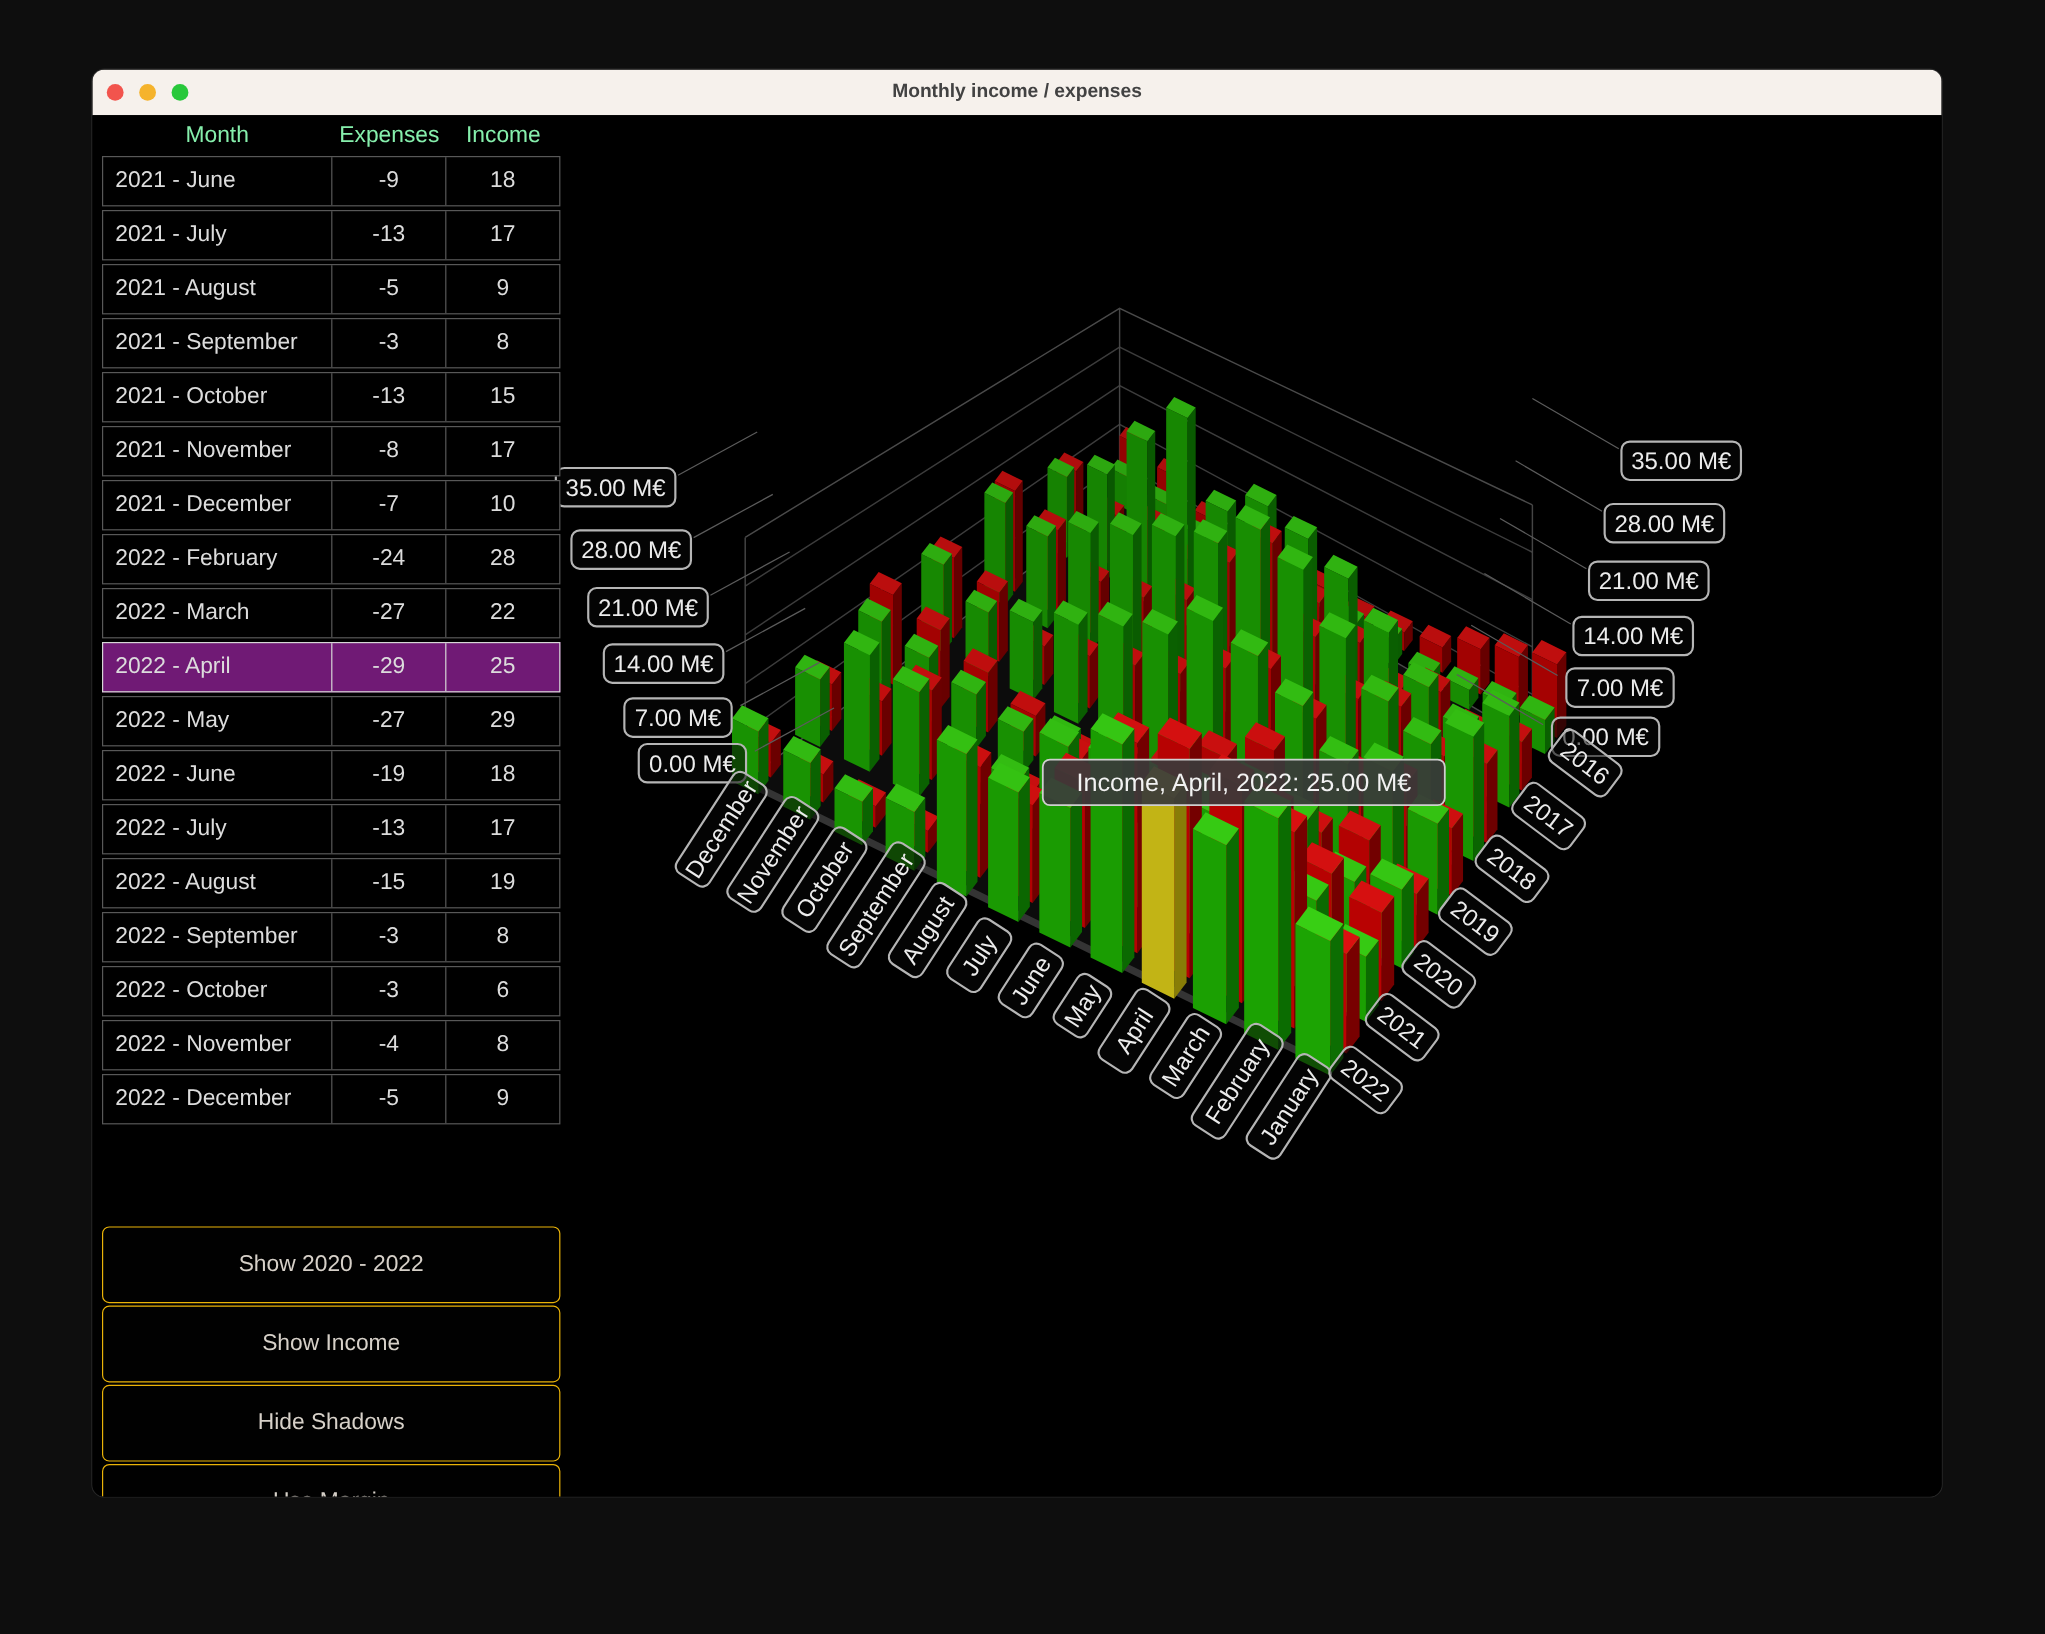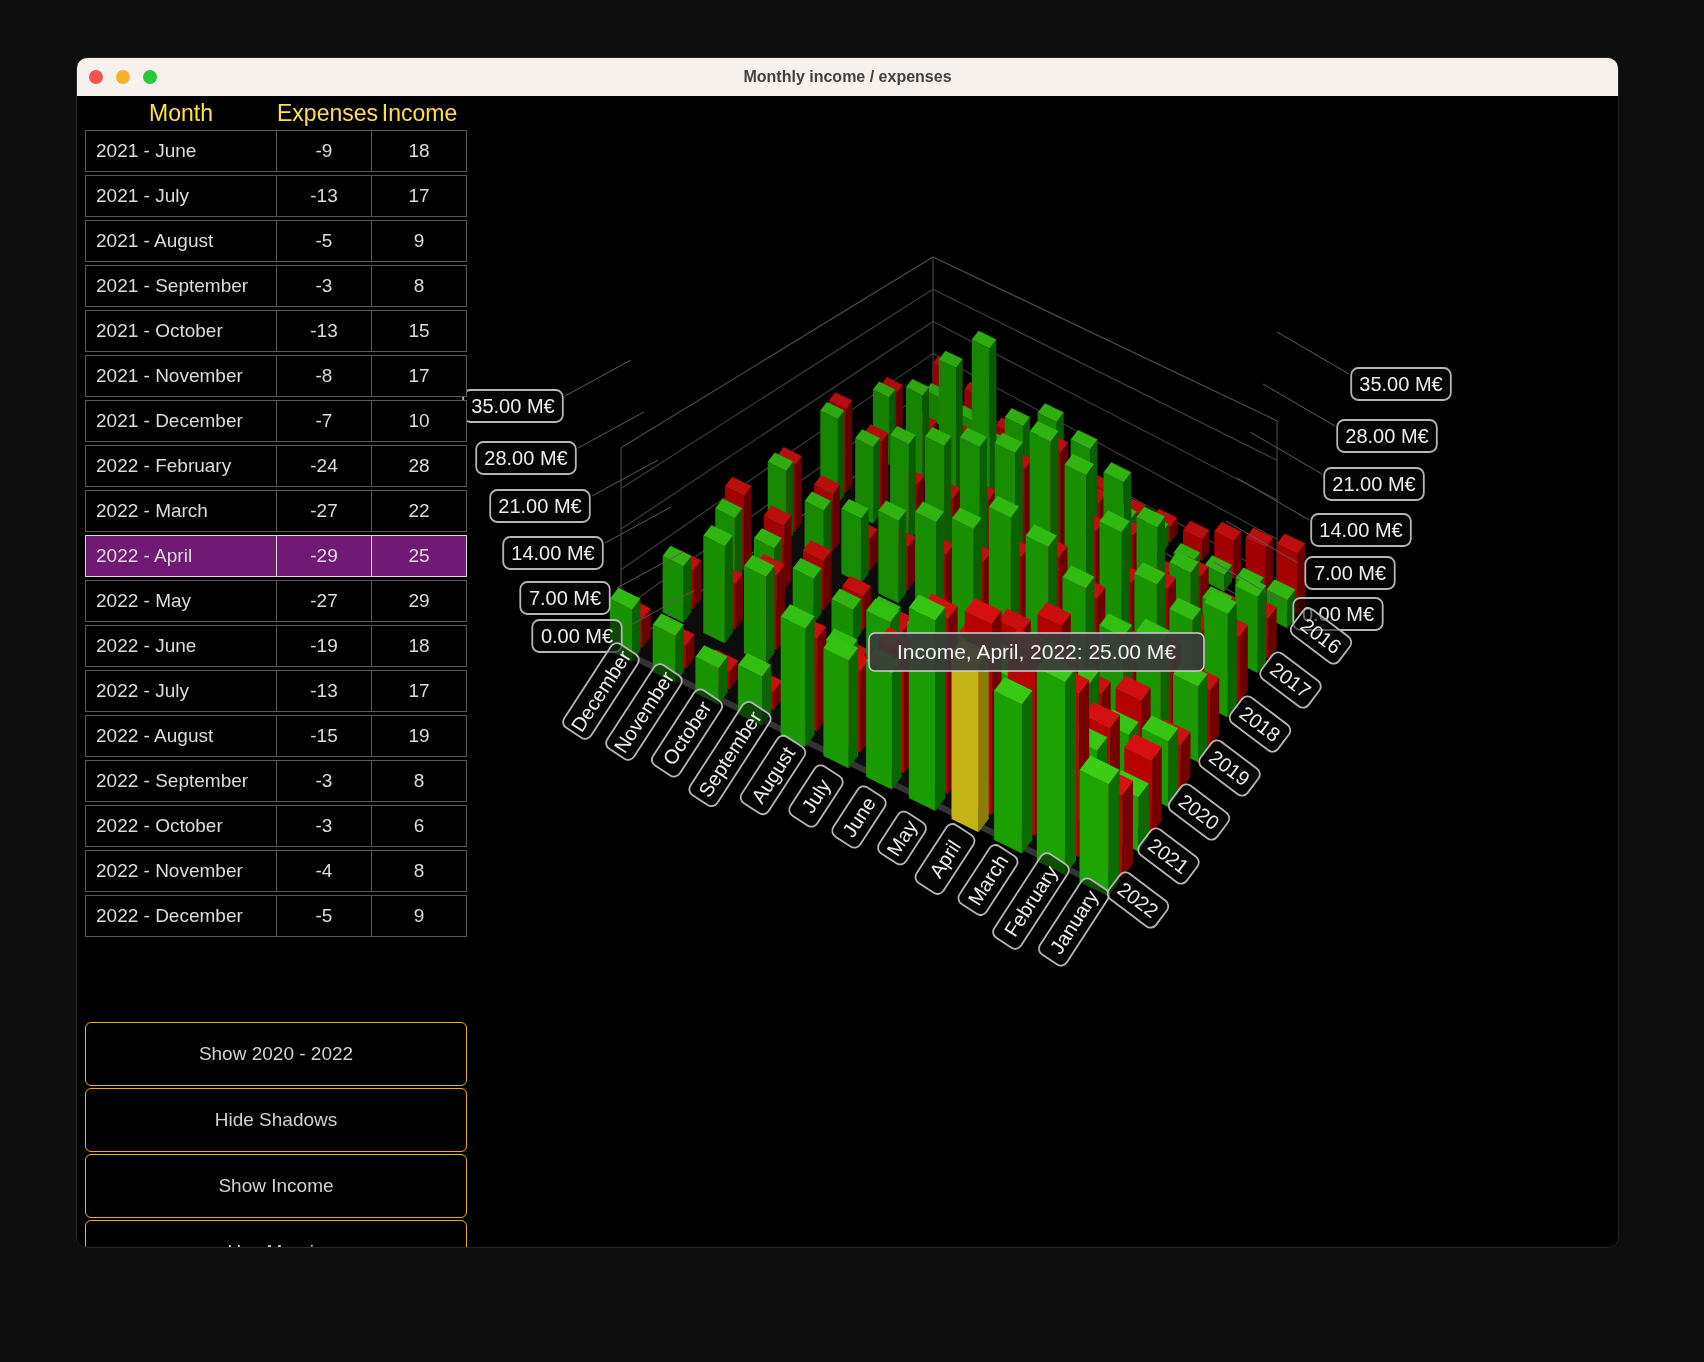--- a/index.html
+++ b/index.html
@@ -7,21 +7,21 @@
   .window{position:absolute;left:76px;top:57px;width:1543px;height:1191px;
     background:#000;border:1px solid #262626;border-radius:11px;overflow:hidden;box-sizing:border-box;}
   .titlebar{position:absolute;left:0;top:0;width:100%;height:38px;background:#f6f1ec;
     display:flex;align-items:center;justify-content:center;}
   .titlebar .title{font-size:16px;font-weight:bold;color:#424242;}
   .lights{position:absolute;left:12px;top:0;height:38px;display:flex;align-items:center;gap:13px;}
   .light{width:14px;height:14px;border-radius:50%;}
   .content{position:absolute;left:0;top:38px;width:1543px;height:1153px;background:#000;}
   
   .panel{position:absolute;left:8px;top:0;width:382px;}
-  .thead{display:flex;height:34px;align-items:center;color:#fde047;font-size:23px;}
+  .thead{display:flex;height:34px;align-items:center;color:#86efac;font-size:19px;}
   .thead .h{text-align:center;}
   .rows{margin-top:0px;}
   .trow{display:flex;height:42px;margin-bottom:3px;box-sizing:border-box;
     border:1px solid #585858;background:#000;}
   .trow .c{box-sizing:border-box;display:flex;align-items:center;color:#dcdcdc;font-size:19px;}
   .trow .c.month{padding-left:10px;}
   .trow .c.num{justify-content:center;border-left:1px solid #585858;}
   .trow.selected{background:#701a75;border-color:#d6d6d6;text-align:right;}
   .trow.selected .c.num{border-left-color:#d6d6d6;}
   .btns{position:absolute;left:8px;top:926px;width:382px;}
@@ -965,18 +965,18 @@
           <div class="trow">
             <div class="c month" style="width: 190px;">2022 - December</div>
             <div class="c num" style="width: 95px;">-5</div>
             <div class="c num" style="width: 95px;">9</div>
           </div>
         </div>
     </div>
 
     <div class="btns" id="btns">
         <div class="btn">Show 2020 - 2022</div>
+        <div class="btn">Show Income</div>
         <div class="btn">Hide Shadows</div>
-        <div class="btn">Show Income</div>
         <div class="btn">Use Margin</div>
       </div>
   </div>
 </div>
 
 </body></html>

